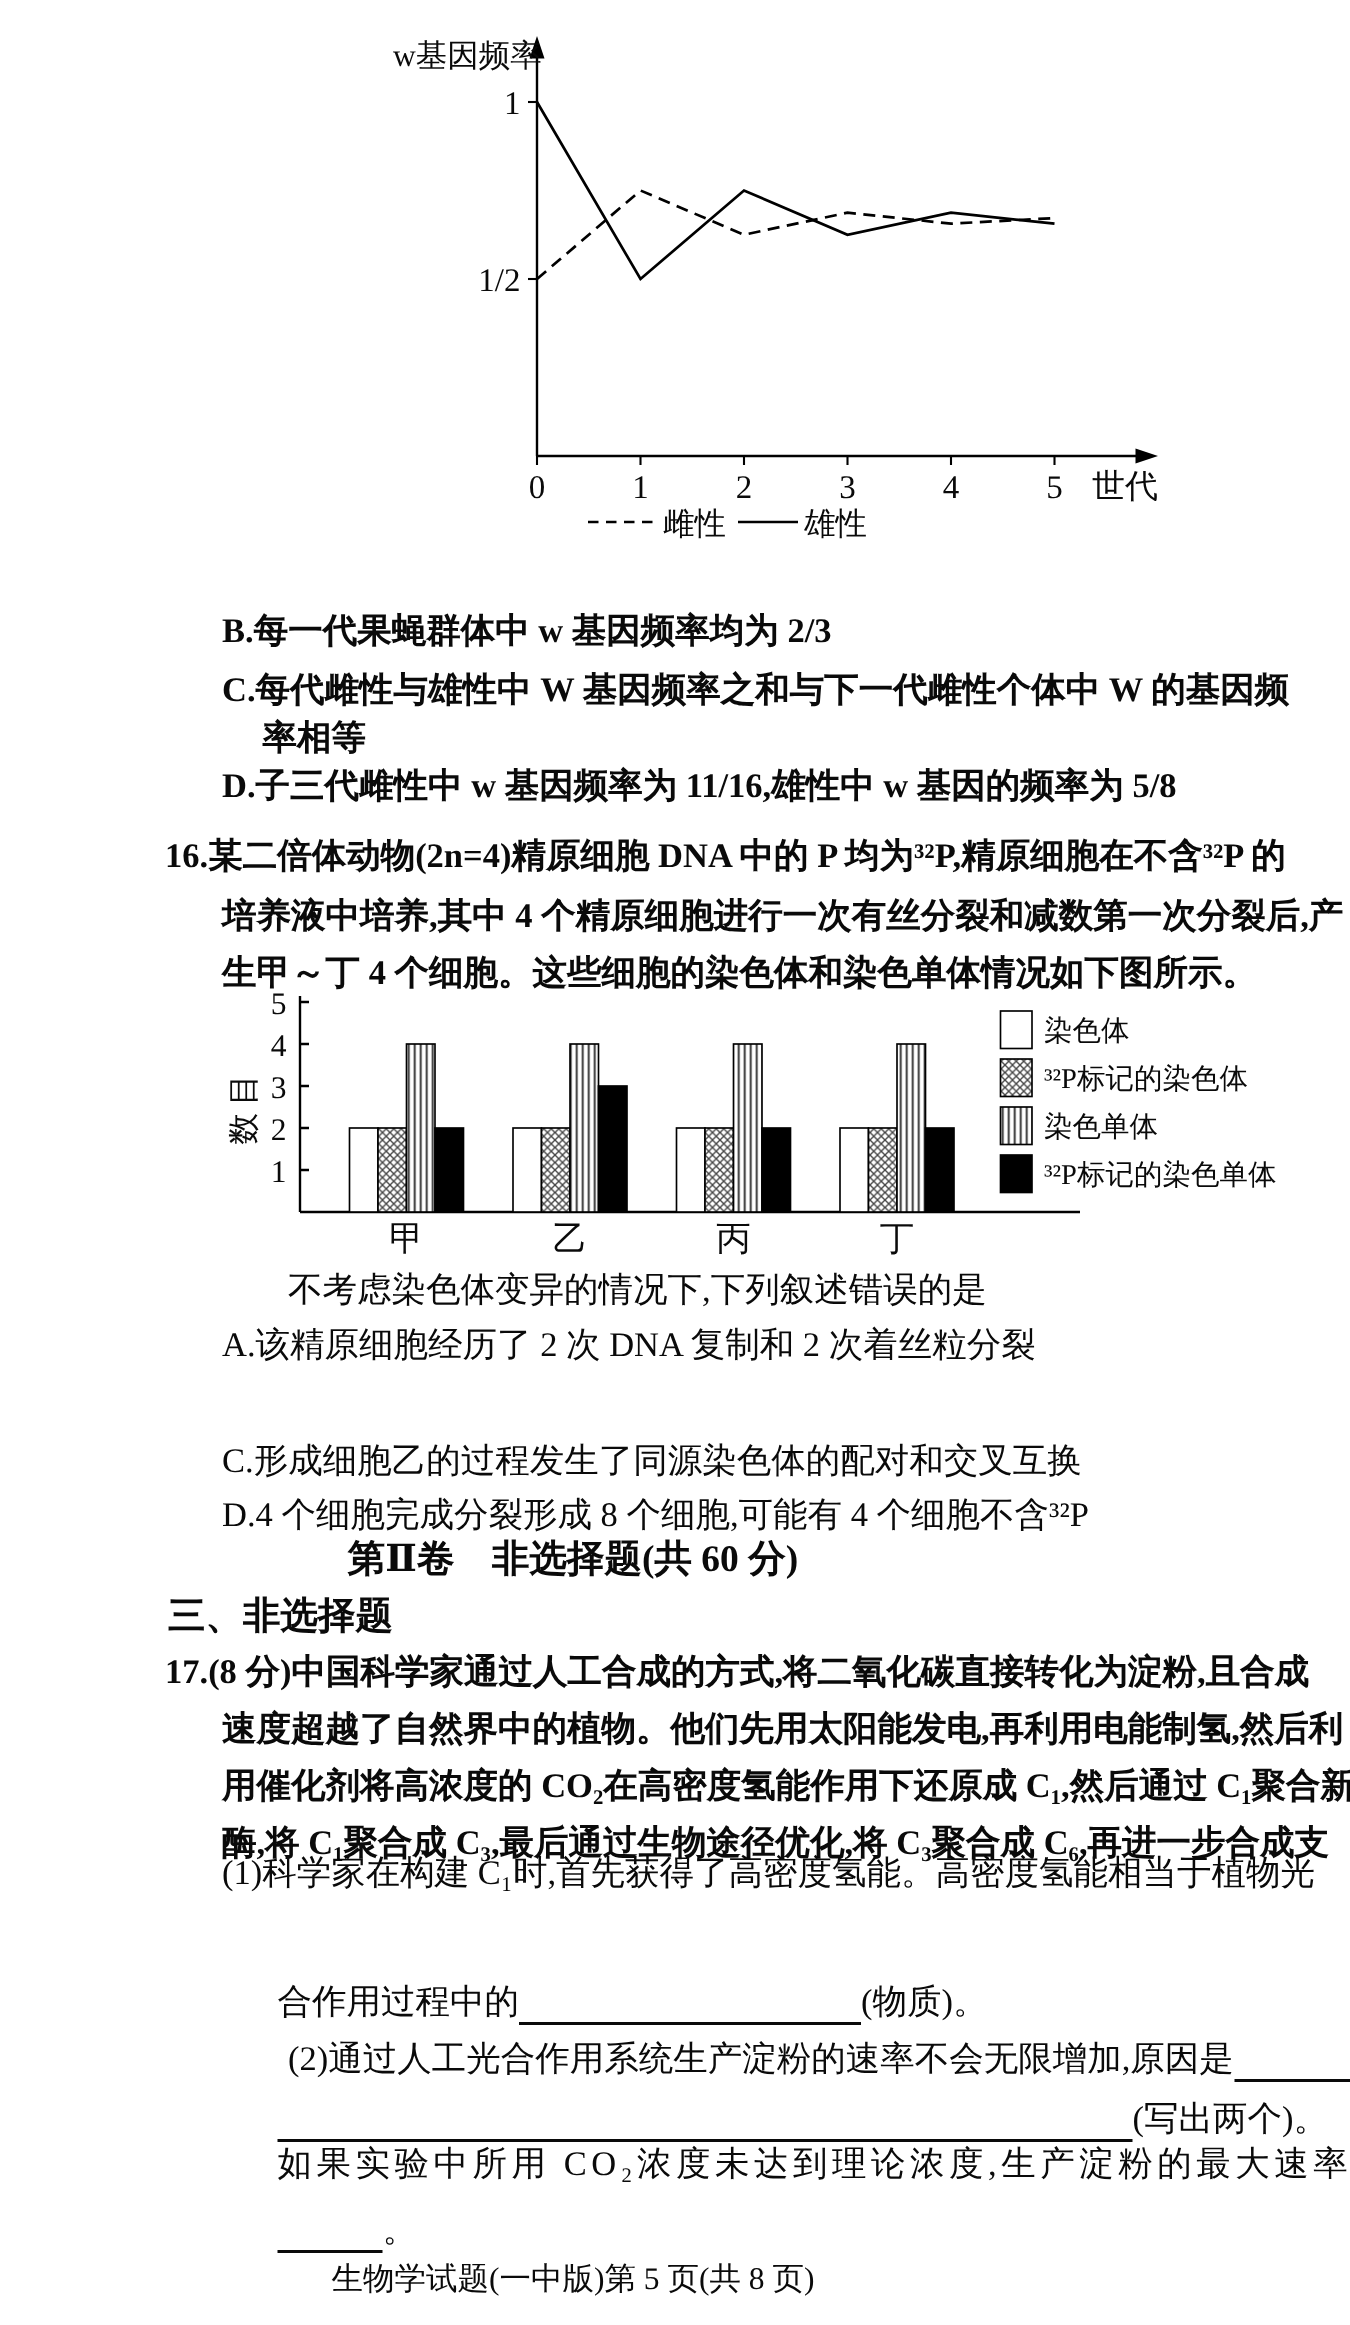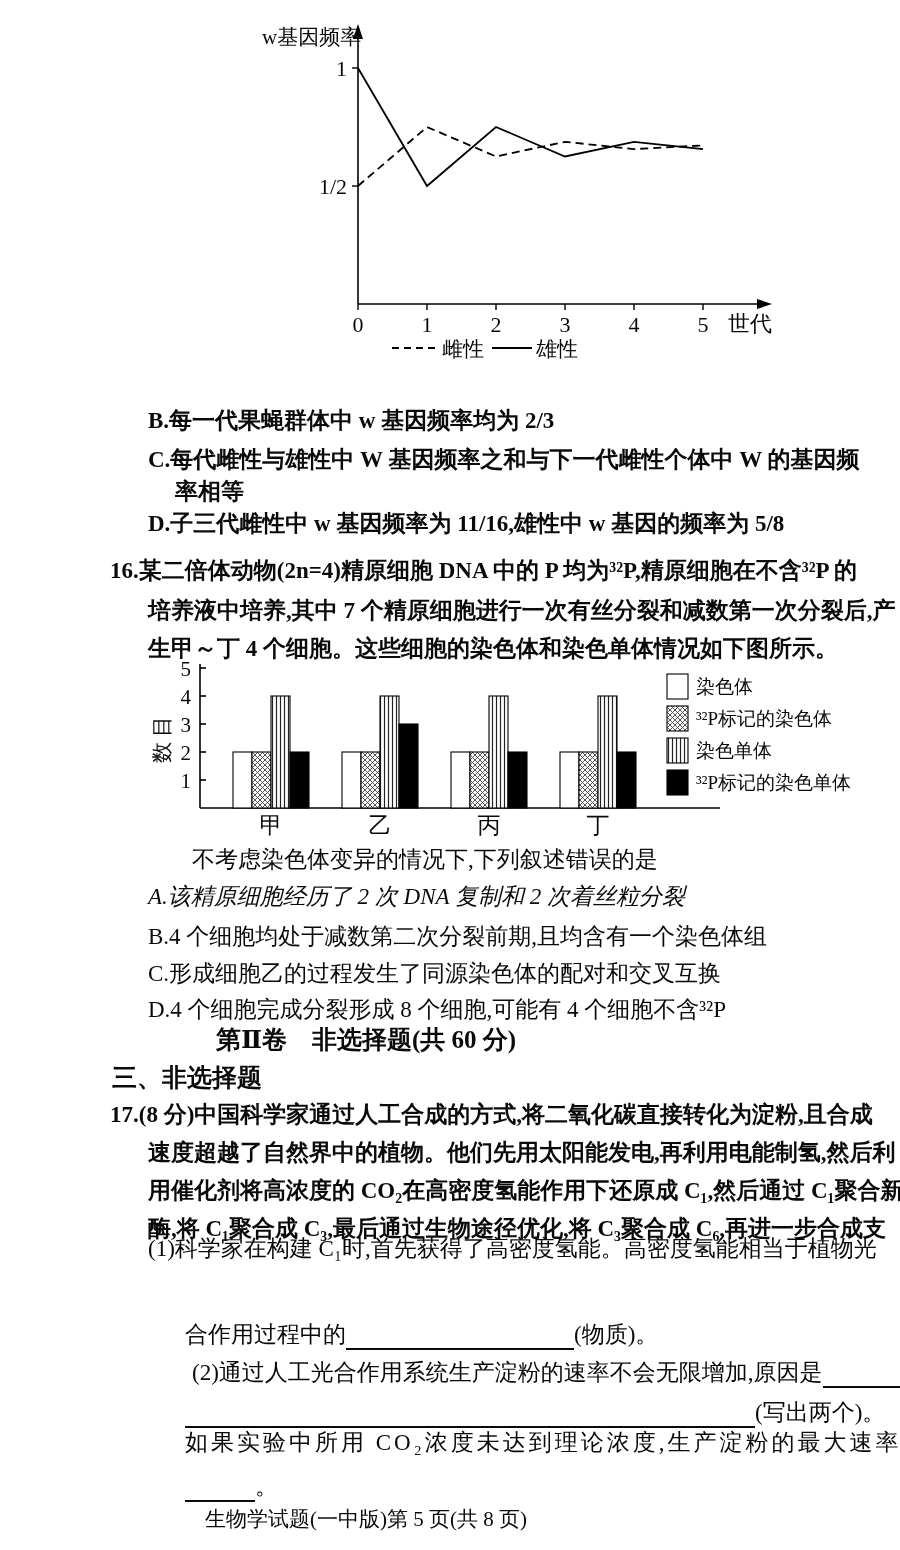--- a/index.html
+++ b/index.html
@@ -1,21 +1,21 @@
 <!DOCTYPE html>
 <html><head>
 <meta charset="utf-8">
 <style>
   html,body{margin:0;padding:0;background:#e8e8e8;}
   .page{position:relative;width:900px;height:1550px;background:#ffffff;overflow:hidden;
         font-family:"Liberation Serif","DejaVu Serif",serif;color:#0a0a0a;padding-left:32px;}
   .abs{position:absolute;white-space:nowrap;}
   .t{font-size:23px;line-height:30px;}
   .b{font-weight:bold;}
-  .center{left:0;width:732px;text-align:center;}
+  .center{left:16px;width:732px;text-align:center;}
   .blank{display:inline-block;border-bottom:2px solid #0a0a0a;height:22px;vertical-align:bottom;}
   .ls{letter-spacing:3px;}
   svg text{fill:#0a0a0a;font-family:"Liberation Serif","DejaVu Serif",serif;}
 </style>
 </head>
 <body>
 
 <div class="page">
 
   <div class="abs" style="top:8px;left:230px;">
@@ -50,21 +50,21 @@
         <text x="306" y="348" font-size="21">雄性</text>
       </svg>
   </div>
 
   <div class="abs t b" style="top:406px;left:148px;">B.每一代果蝇群体中 w 基因频率均为 2/3</div>
   <div class="abs t b" style="top:445px;left:148px;">C.每代雌性与雄性中 W 基因频率之和与下一代雌性个体中 W 的基因频</div>
   <div class="abs t b" style="top:477px;left:175px;">率相等</div>
   <div class="abs t b" style="top:509px;left:148px;">D.子三代雌性中 w 基因频率为 11/16,雄性中 w 基因的频率为 5/8</div>
 
   <div class="abs t b" style="top:556px;left:110px;">16.某二倍体动物(2n=4)精原细胞 DNA 中的 P 均为³²P,精原细胞在不含³²P 的</div>
-  <div class="abs t b" style="top:596px;left:148px;">培养液中培养,其中 7 个精原细胞进行一次有丝分裂和减数第一次分裂后,产</div>
+  <div class="abs t b" style="top:596px;left:148px;">培养液中培养,其中 4 个精原细胞进行一次有丝分裂和减数第一次分裂后,产</div>
   <div class="abs t b" style="top:634px;left:148px;">生甲～丁 4 个细胞。这些细胞的染色体和染色单体情况如下图所示。</div>
 
   <div class="abs" style="top:660px;left:135px;">
     <svg id="barchart" width="760" height="185" viewBox="0 0 760 185">
       <defs>
         <pattern id="pat-crosshatch" width="5" height="5" patternUnits="userSpaceOnUse">
           <rect width="5" height="5" fill="#ffffff"></rect>
           <path d="M0 0L5 5M5 0L0 5" stroke="#444" stroke-width="0.9" fill="none"></path>
         </pattern>
         <pattern id="pat-vstripes" width="4" height="4" patternUnits="userSpaceOnUse">
@@ -110,22 +110,21 @@
         <rect x="532" y="46" width="21" height="25" fill="url(#pat-crosshatch)" stroke="#000" stroke-width="1.1"></rect>
         <text x="561" y="65" font-size="19">³²P标记的染色体</text>
         <rect x="532" y="78" width="21" height="25" fill="url(#pat-vstripes)" stroke="#000" stroke-width="1.1"></rect>
         <text x="561" y="97" font-size="19">染色单体</text>
         <rect x="532" y="110" width="21" height="25" fill="#000000" stroke="#000" stroke-width="1.1"></rect>
         <text x="561" y="129" font-size="19">³²P标记的染色单体</text>
       </svg>
   </div>
 
   <div class="abs t" style="top:845px;left:148px;margin-left:44px;">不考虑染色体变异的情况下,下列叙述错误的是</div>
-  <div class="abs t" style="top:882px;left:148px;font-style:italic;">A.该精原细胞经历了 2 次 DNA 复制和 2 次着丝粒分裂</div>
-  <div class="abs t" style="top:922px;left:148px;">B.4 个细胞均处于减数第二次分裂前期,且均含有一个染色体组</div>
+  <div class="abs t" style="top:882px;left:148px;">A.该精原细胞经历了 2 次 DNA 复制和 2 次着丝粒分裂</div>
   <div class="abs t" style="top:959px;left:148px;">C.形成细胞乙的过程发生了同源染色体的配对和交叉互换</div>
   <div class="abs t" style="top:995px;left:148px;">D.4 个细胞完成分裂形成 8 个细胞,可能有 4 个细胞不含³²P</div>
 
   <div class="abs t b center" style="top:1025px;font-size:25px;">第Ⅱ卷　非选择题(共 60 分)</div>
   <div class="abs t b" style="top:1063px;left:112px;font-size:25px;">三、非选择题</div>
 
   <div class="abs t b" style="top:1100px;left:110px;">17.(8 分)中国科学家通过人工合成的方式,将二氧化碳直接转化为淀粉,且合成</div>
   <div class="abs t b" style="top:1138px;left:148px;">速度超越了自然界中的植物。他们先用太阳能发电,再利用电能制氢,然后利</div>
   <div class="abs t b" style="top:1176px;left:148px;">用催化剂将高浓度的 CO₂在高密度氢能作用下还原成 C₁,然后通过 C₁聚合新</div>
   <div class="abs t b" style="top:1214px;left:148px;">酶,将 C₁聚合成 C₃,最后通过生物途径优化,将 C₃聚合成 C₆,再进一步合成支</div>

